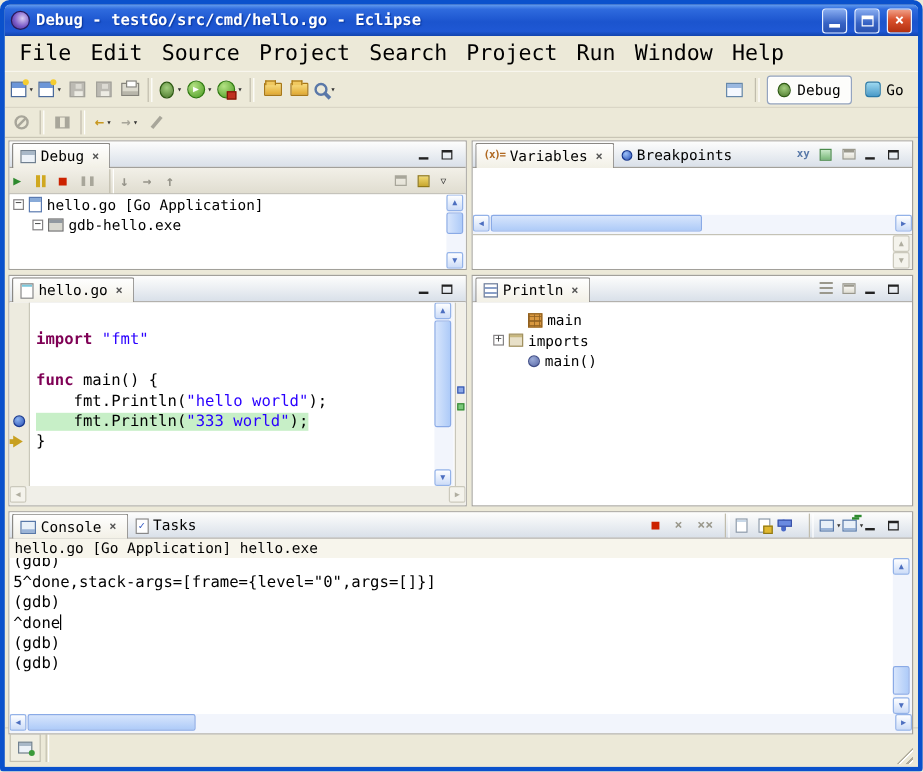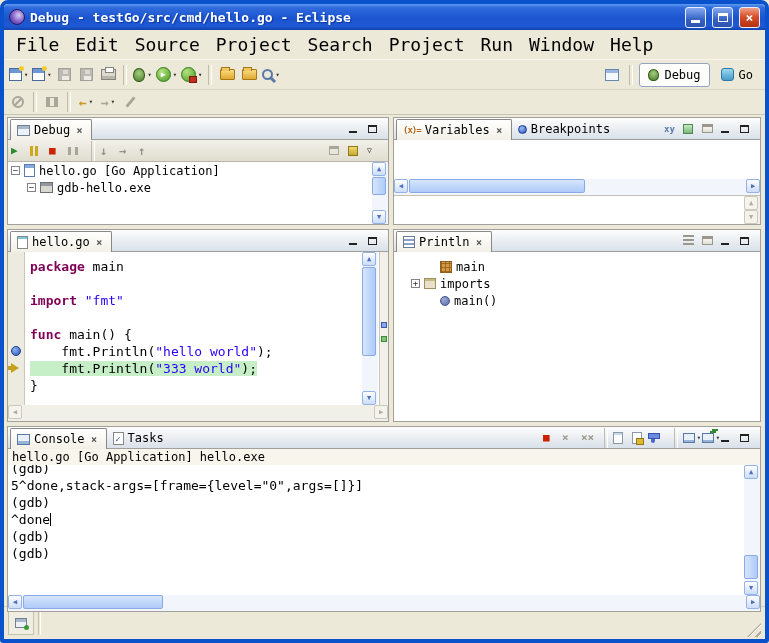--- a/index.html
+++ b/index.html
@@ -404,21 +404,20 @@
               <span class="g-max"></span>
             </span>
         </div>
       </div>
       <div class="content">
         <div class="gutter">
             <span class="marker breakpoint" style="top: 94px;"></span>
             <span class="marker instruction-pointer" style="top: 111px;"></span>
           </div>
         <div class="code-pane">
-            <div class="code-line"><span class="code-text"><span class="tok-keyword">package</span><span class="tok-plain"> main</span></span></div>
             <div class="code-line"><span class="code-text"> </span></div>
             <div class="code-line"><span class="code-text"><span class="tok-keyword">import</span><span class="tok-plain"> </span><span class="tok-string">"fmt"</span></span></div>
             <div class="code-line"><span class="code-text"> </span></div>
             <div class="code-line"><span class="code-text"><span class="tok-keyword">func</span><span class="tok-plain"> main() {</span></span></div>
             <div class="code-line"><span class="code-text"><span class="tok-plain">    fmt.Println(</span><span class="tok-string">"hello world"</span><span class="tok-plain">);</span></span></div>
             <div class="code-line"><span class="code-text hl"><span class="tok-plain">    fmt.Println(</span><span class="tok-string">"333 world"</span><span class="tok-plain">);</span></span></div>
             <div class="code-line"><span class="code-text"><span class="tok-plain">}</span></span></div>
           </div>
         <div class="xsb v" style="right:10px;top:0;bottom:16px;width:16px;">
           <span class="sbtn" style="top:0;left:0;">▲</span>

